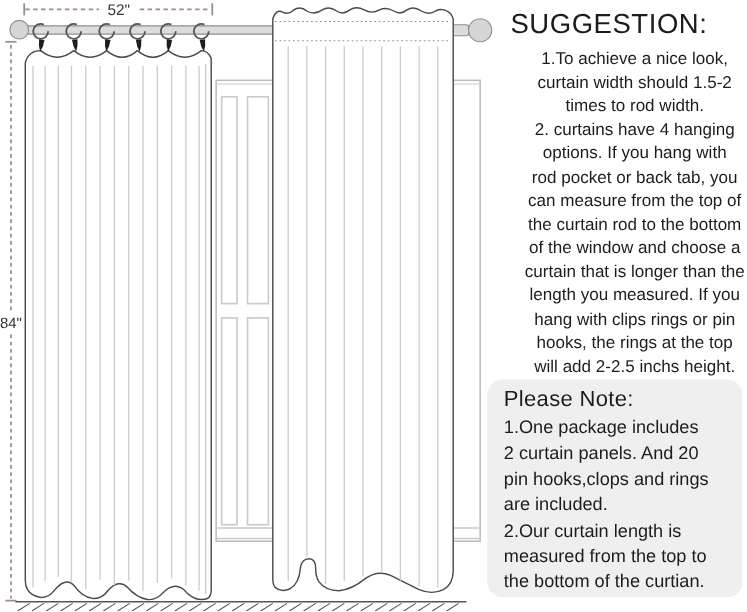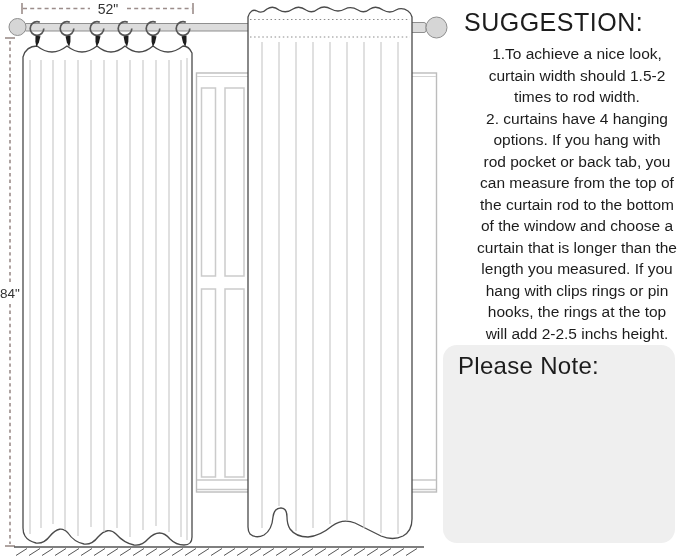--- a/index.html
+++ b/index.html
@@ -24,21 +24,21 @@
   }
   .suggestion-body{
     font-size:15.5px;line-height:21.5px;white-space:pre-line;text-align:center;
   }
   .note-box{
     position:absolute;left:443px;top:345px;width:232px;height:198px;
     background:#efefef;border-radius:14px;
     box-sizing:border-box;padding:7px 8px 0 15px;color:#1c1c1c;
   }
   .note-title{
-    font-size:24px;font-weight:400;letter-spacing:0.3px;margin:0 0 3px 0;
+    font-size:20px;font-weight:400;letter-spacing:0.3px;margin:0 0 3px 0;
   }
   .note-body{
     font-size:16.5px;line-height:23.4px;white-space:pre-line;
   }
 </style>
 </head>
 <body>
 
 <div class="canvas">
 
@@ -204,15 +204,22 @@
 of the window and choose a
 curtain that is longer than the
 length you measured. If you
 hang with clips rings or pin
 hooks, the rings at the top
 will add 2-2.5 inchs height.</div>
   </div>
 
   <div class="note-box">
     <h2 class="note-title">Please Note:</h2>
+    <div class="note-body">1.One package includes
+2 curtain panels. And 20
+pin hooks,clops and rings
+are included.
+2.Our curtain length is
+measured from the top to
+the bottom of the curtian.</div>
   </div>
 
 </div>
 
 </body></html>

